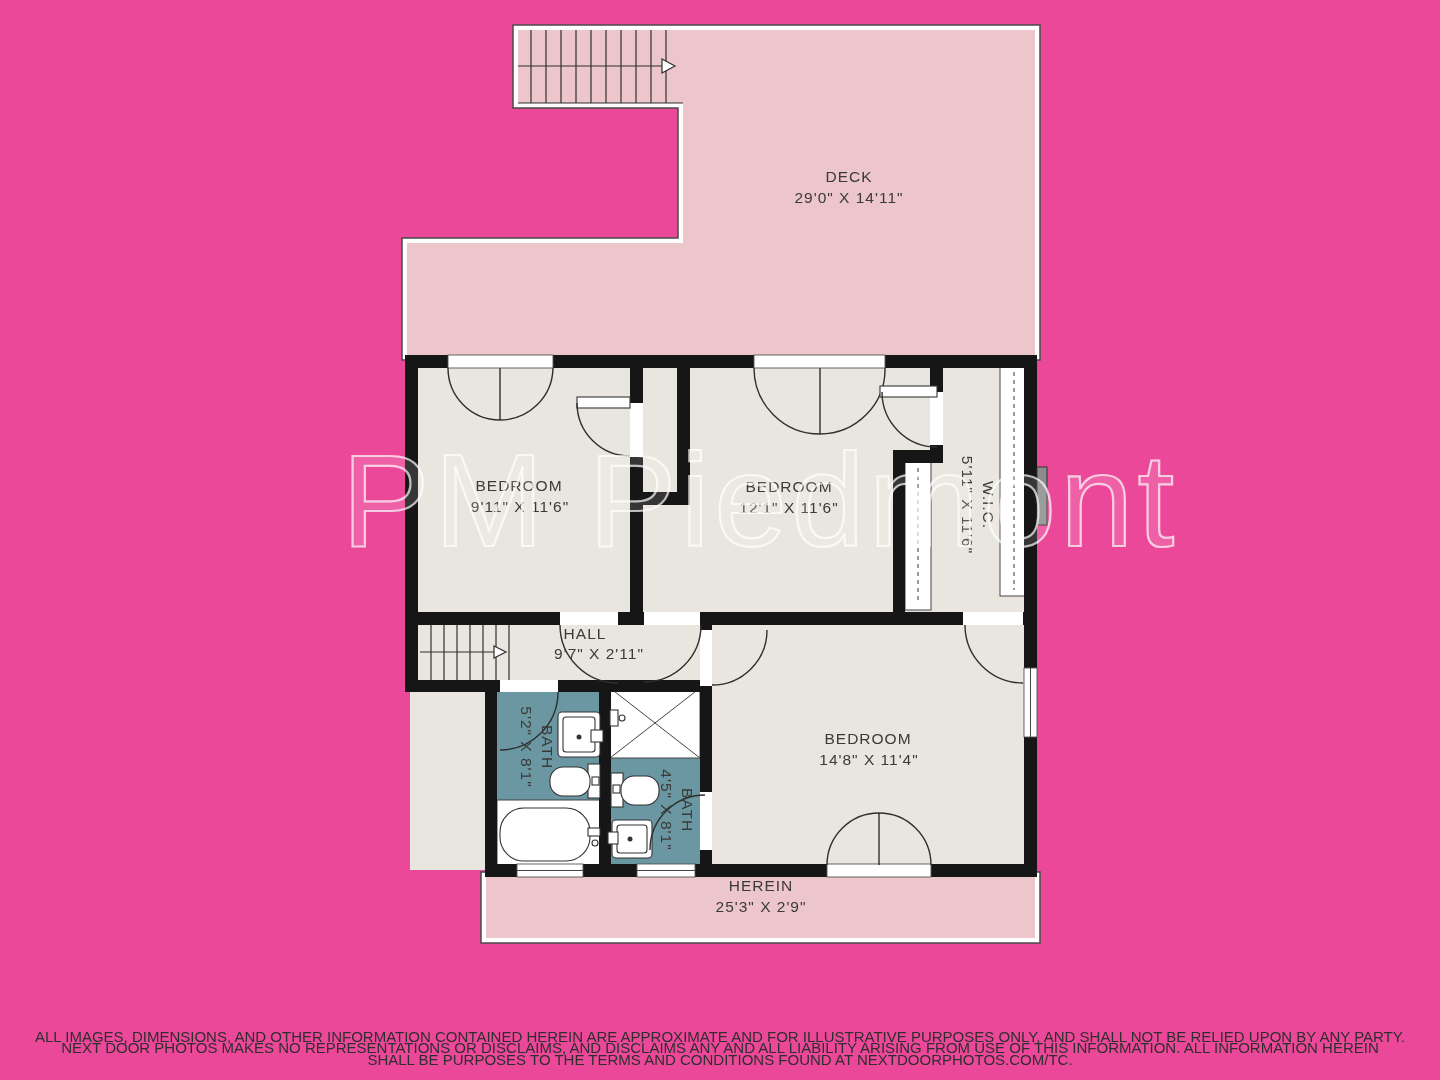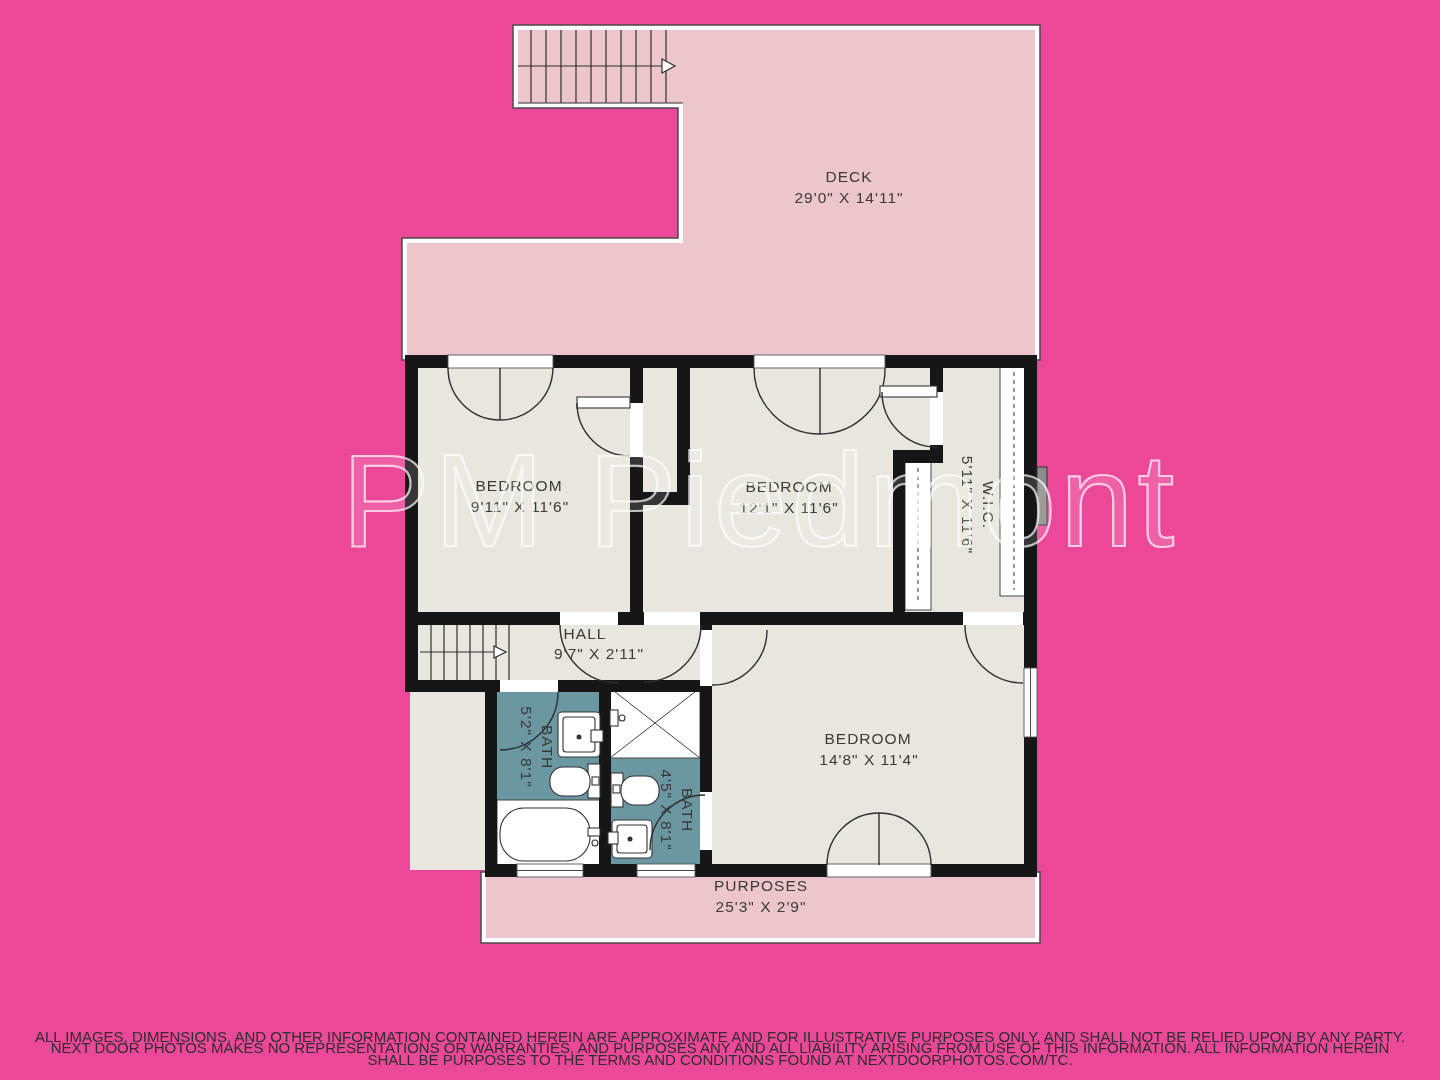--- a/index.html
+++ b/index.html
@@ -267,24 +267,24 @@
   </div>
 
   <div class="lbl-rot" style="left:677px;top:810px;">
     <div>BATH</div>
     <div>4'5" X 8'1"</div>
   </div>
 
   <div class="lbl" style="left:868px;top:739px;">BEDROOM</div>
   <div class="lbl" style="left:869px;top:760px;">14'8" X 11'4"</div>
 
-  <div class="lbl" style="left:761px;top:886px;">PURPOSES</div>
+  <div class="lbl" style="left:761px;top:886px;">HEREIN</div>
   <div class="lbl" style="left:761px;top:907px;">25'3" X 2'9"</div>
 
   <div class="wm" id="wm-line1" style="left:760px;top:500px;">PM Piedmont</div>
 
   <div id="footer">
     <div>ALL IMAGES, DIMENSIONS, AND OTHER INFORMATION CONTAINED HEREIN ARE APPROXIMATE AND FOR ILLUSTRATIVE PURPOSES ONLY, AND SHALL NOT BE RELIED UPON BY ANY PARTY.</div>
-    <div>NEXT DOOR PHOTOS MAKES NO REPRESENTATIONS OR WARRANTIES, AND PURPOSES ANY AND ALL LIABILITY ARISING FROM USE OF THIS INFORMATION. ALL INFORMATION HEREIN</div>
+    <div>NEXT DOOR PHOTOS MAKES NO REPRESENTATIONS OR DISCLAIMS, AND DISCLAIMS ANY AND ALL LIABILITY ARISING FROM USE OF THIS INFORMATION. ALL INFORMATION HEREIN</div>
     <div>SHALL BE PURPOSES TO THE TERMS AND CONDITIONS FOUND AT NEXTDOORPHOTOS.COM/TC.</div>
   </div>
 
 </div>
 
 </body></html>

